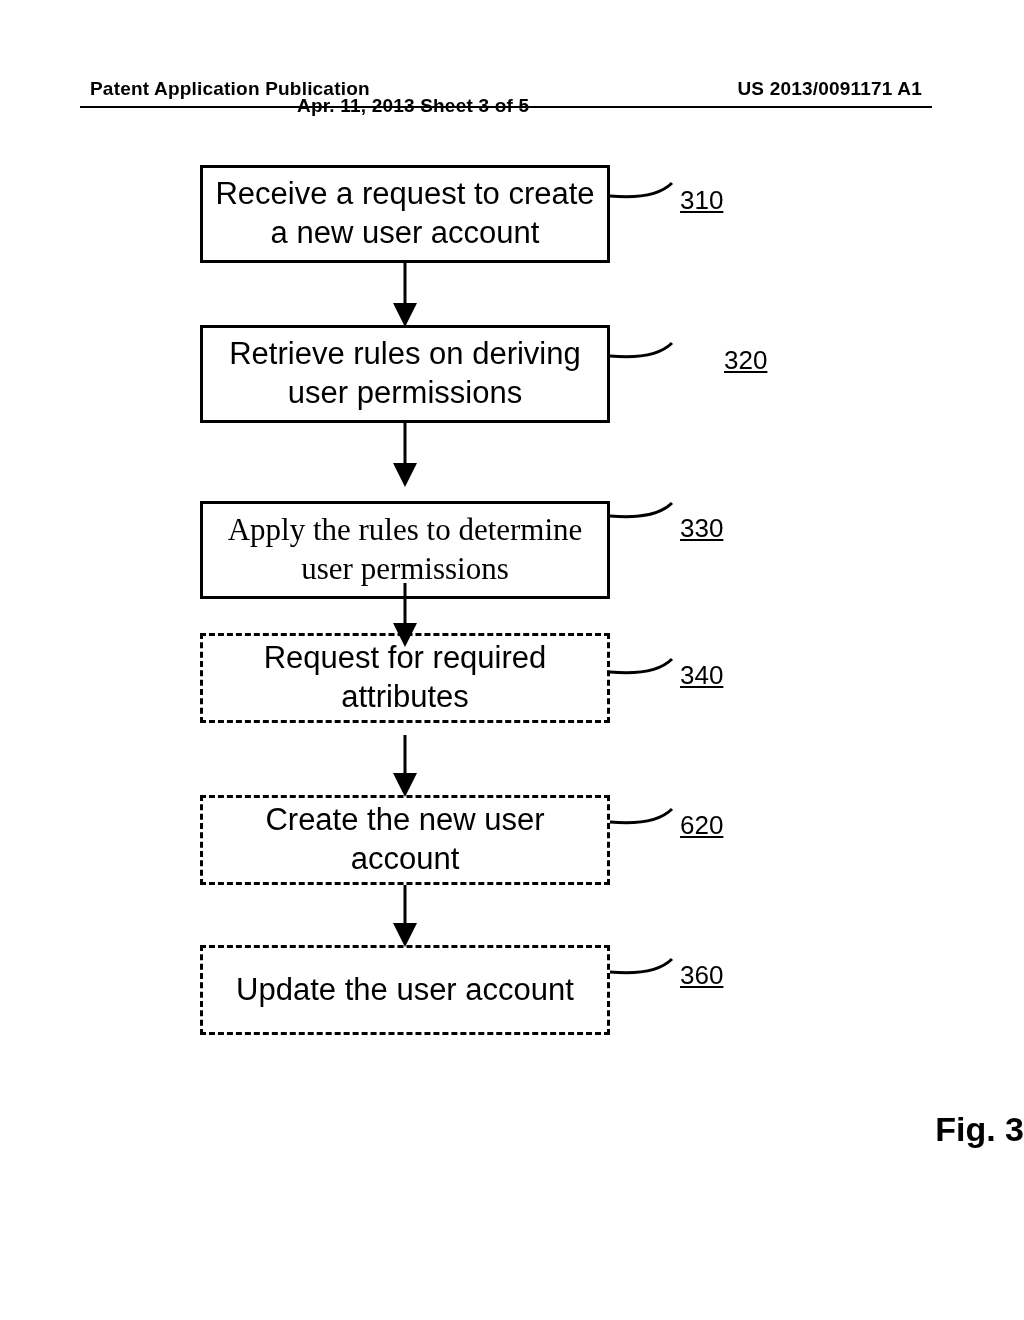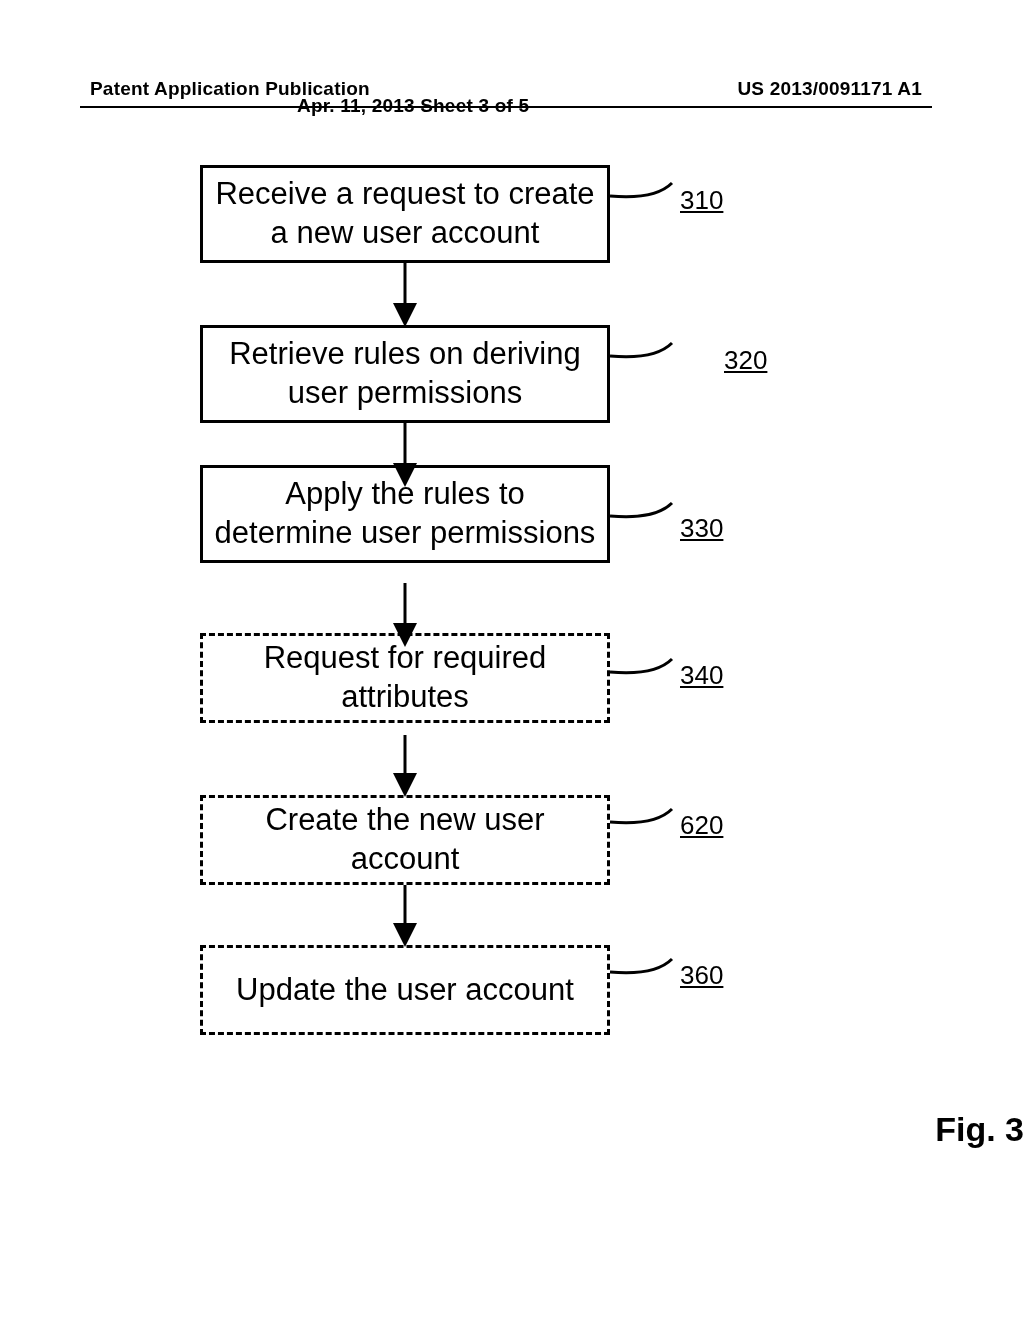--- a/index.html
+++ b/index.html
@@ -121,21 +121,21 @@
     <div class="box" style="top:0px; height:98px;">
       <span>Receive a request to create a new user account</span>
     </div>
     <div class="refnum" style="top:20px; left:680px;">310</div>
 
     <div class="box" style="top:160px; height:98px;">
       <span>Retrieve rules on deriving user permissions</span>
     </div>
     <div class="refnum" style="top:180px; left:680px;margin-left:44px;">320</div>
 
-    <div class="box" style="top:300px; height:98px;">
+    <div class="box" style="top:336px; height:98px;font-family:Liberation Serif, serif;">
       <span>Apply the rules to determine user permissions</span>
     </div>
     <div class="refnum" style="top:348px; left:680px;text-align:center;">330</div>
 
     <div class="box dashed" style="top:468px; height:90px;">
       <span>Request for required attributes</span>
     </div>
     <div class="refnum" style="top:495px; left:680px;">340</div>
 
     <div class="box dashed" style="top:630px; height:90px;">

